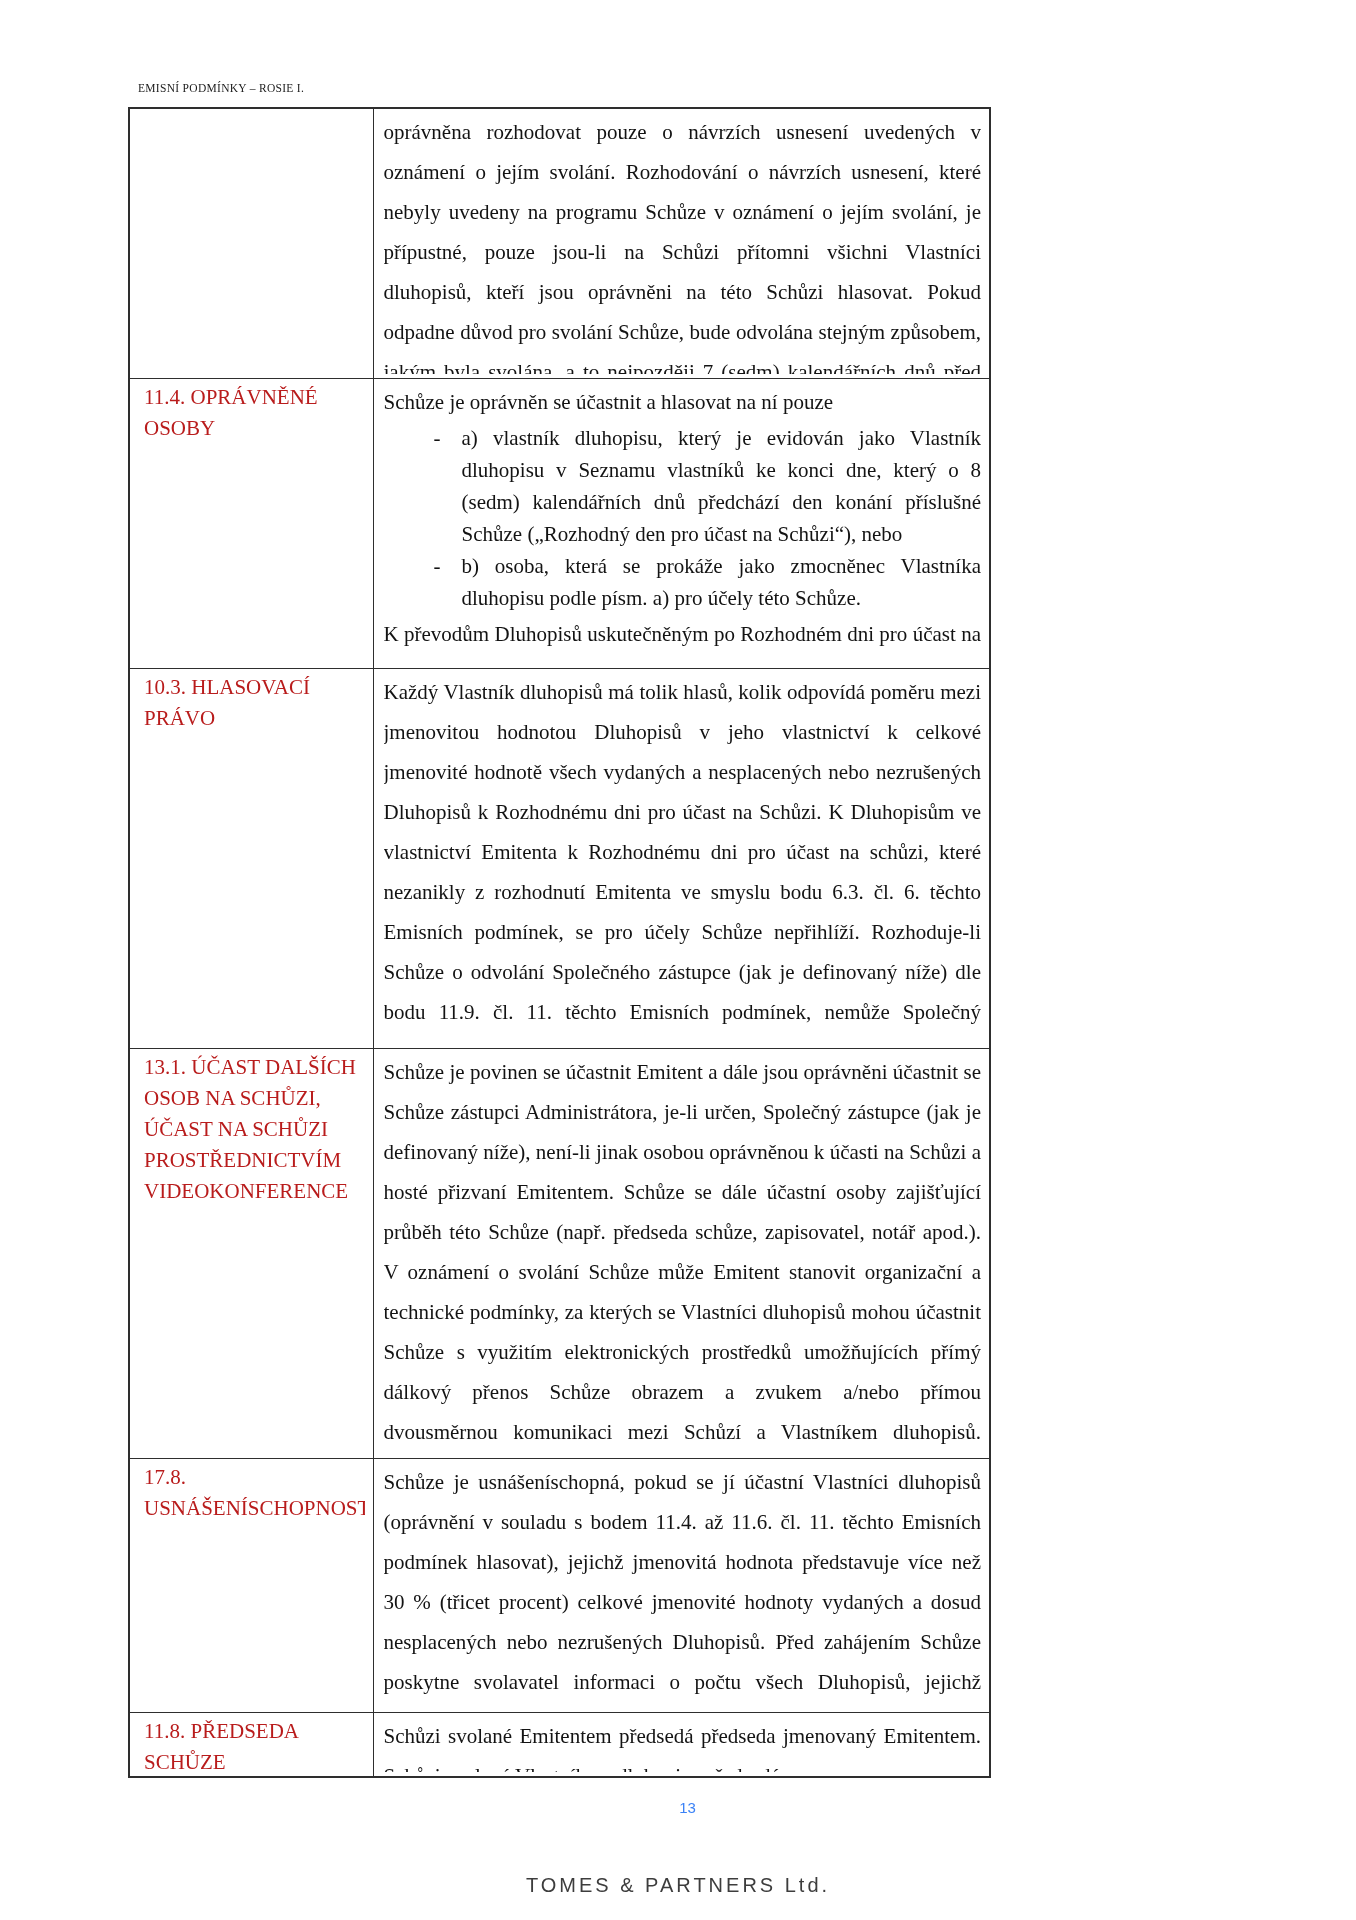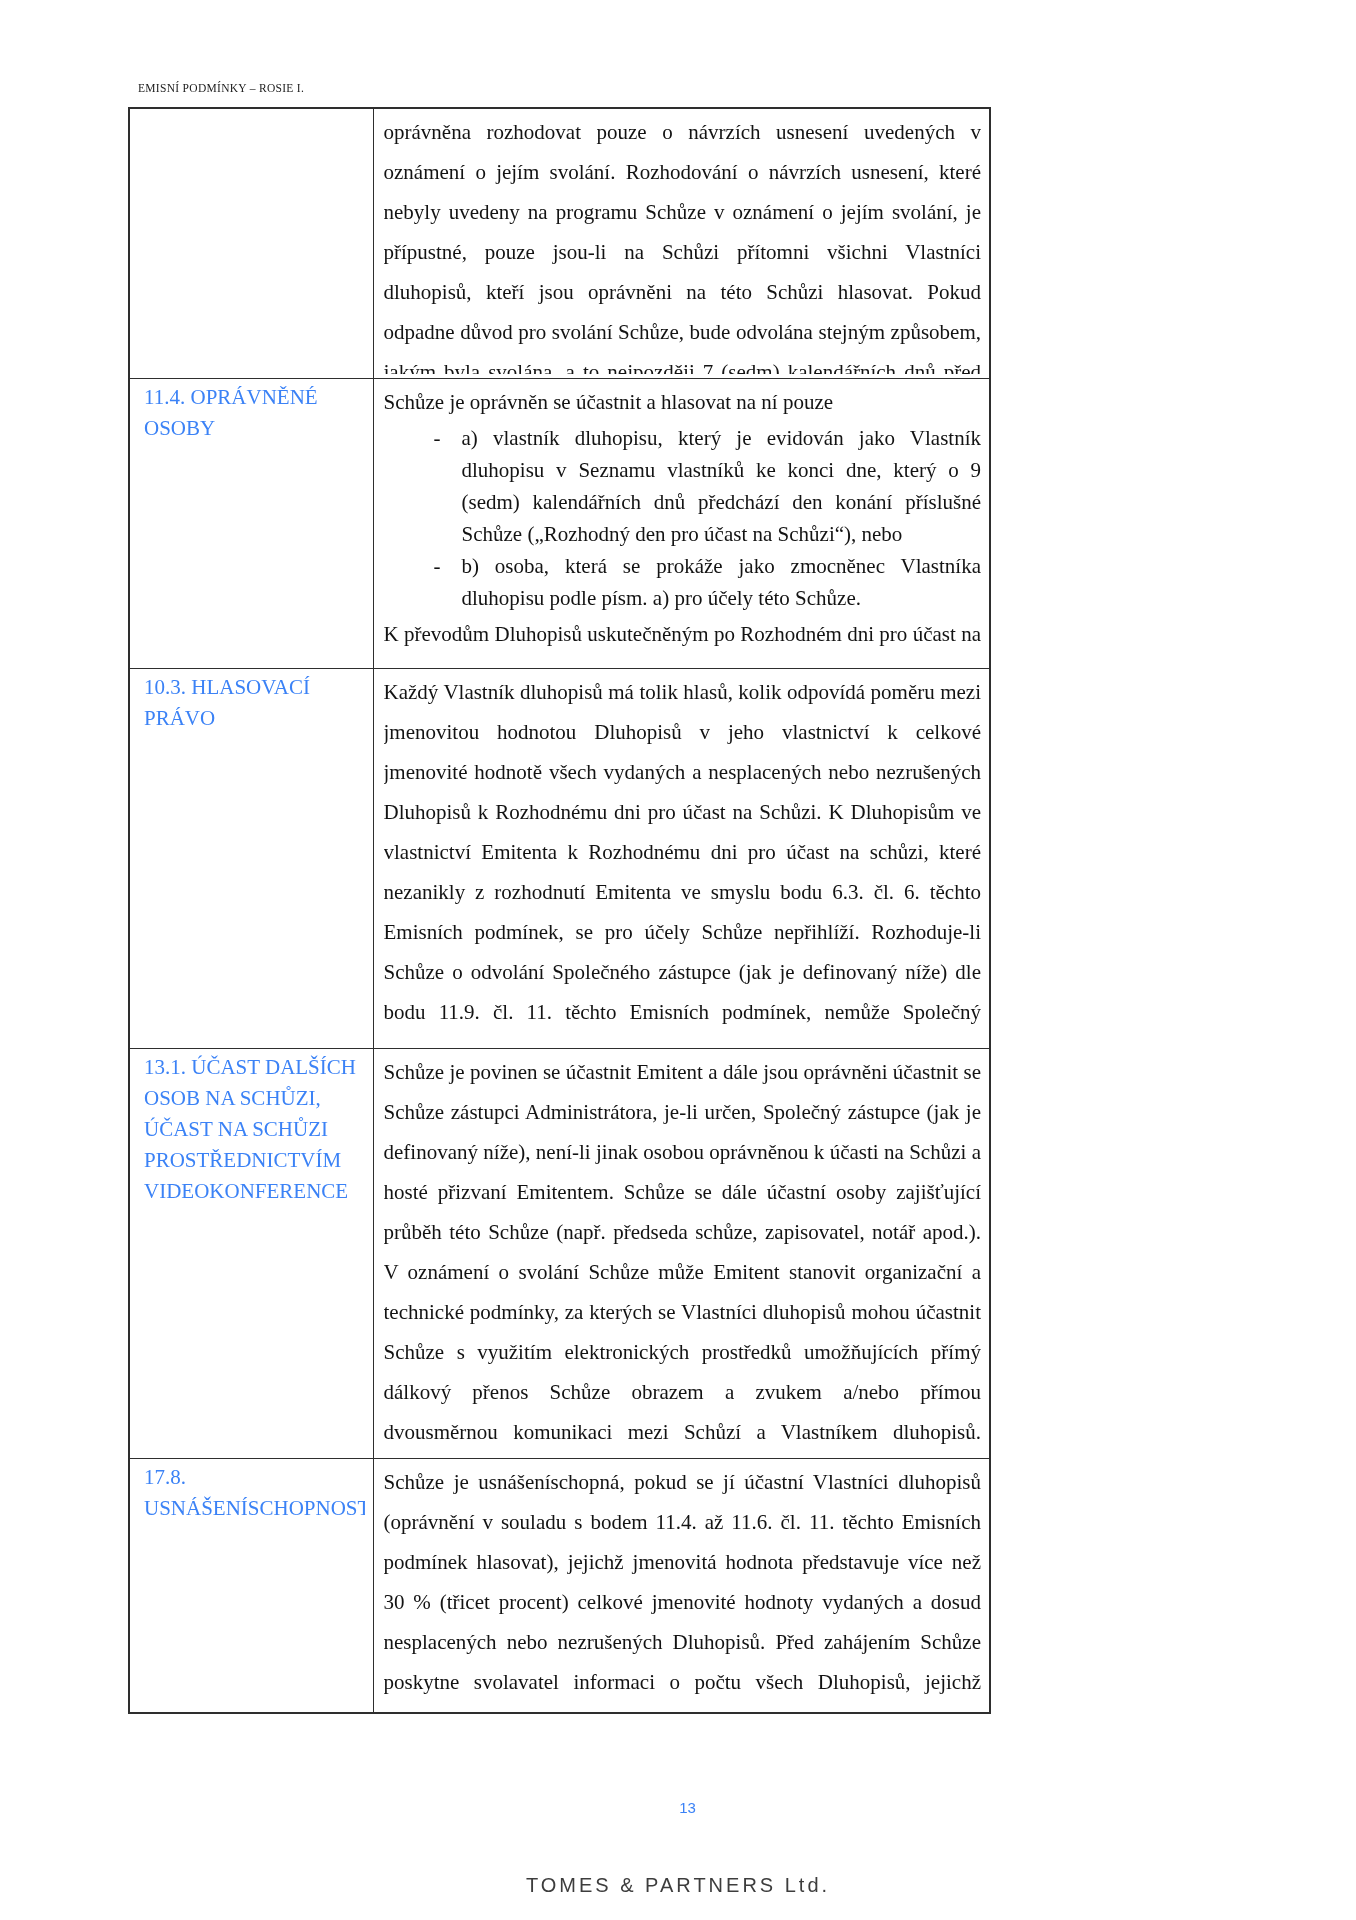--- a/index.html
+++ b/index.html
@@ -31,21 +31,21 @@
   .doc-table td {
     border: 1px solid #2e2e2e;
     vertical-align: top;
     padding: 3px 8px 4px 10px;
   }
   .doc-table { border: 2px solid #2e2e2e; }
   td.label-cell { width: 244px; padding-left: 14px; padding-right: 8px; }
   .label-text {
     font-size: 21px;
     line-height: 31px;
-    color: #3b82f6;
+    color: #b91c1c;
   }
   .cell-inner { overflow: hidden; }
   .r0 .cell-inner { height: 262px; }
   .r1 .cell-inner { height: 282px; }
   .r2 .cell-inner { height: 372px; }
   .r3 .cell-inner { height: 402px; }
   .r4 .cell-inner { height: 246px; }
   .r5 .cell-inner { height: 56px; }
   .body-text p {
     font-size: 21px;
@@ -109,21 +109,21 @@
 
     <tr class="r1">
       <td class="label-cell">
         <div class="cell-inner label-text">11.4. OPRÁVNĚNÉ OSOBY</div>
       </td>
       <td class="body-cell">
         <div class="cell-inner body-text">
           <p>Schůze je oprávněn se účastnit a hlasovat na ní pouze</p>
           <div class="bullet-item">
             <span class="bullet-dash">-</span>
-            <div class="bullet-body">a) vlastník dluhopisu, který je evidován jako Vlastník dluhopisu v Seznamu vlastníků ke konci dne, který o 9 (sedm) kalendářních dnů předchází den konání příslušné Schůze („Rozhodný den pro účast na Schůzi“), nebo</div>
+            <div class="bullet-body">a) vlastník dluhopisu, který je evidován jako Vlastník dluhopisu v Seznamu vlastníků ke konci dne, který o 8 (sedm) kalendářních dnů předchází den konání příslušné Schůze („Rozhodný den pro účast na Schůzi“), nebo</div>
           </div>
           <div class="bullet-item">
             <span class="bullet-dash">-</span>
             <div class="bullet-body">b) osoba, která se prokáže jako zmocněnec Vlastníka dluhopisu podle písm. a) pro účely této Schůze.</div>
           </div>
           <p>K převodům Dluhopisů uskutečněným po Rozhodném dni pro účast na Schůzi se nepřihlíží.</p>
         </div>
       </td>
     </tr>
 
@@ -153,17 +153,27 @@
       <td class="label-cell">
         <div class="cell-inner label-text">17.8. USNÁŠENÍSCHOPNOST</div>
       </td>
       <td class="body-cell">
         <div class="cell-inner body-text">
           <p>Schůze je usnášeníschopná, pokud se jí účastní Vlastníci dluhopisů (oprávnění v souladu s bodem 11.4. až 11.6. čl. 11. těchto Emisních podmínek hlasovat), jejichž jmenovitá hodnota představuje více než 30 % (třicet procent) celkové jmenovité hodnoty vydaných a dosud nesplacených nebo nezrušených Dluhopisů. Před zahájením Schůze poskytne svolavatel informaci o počtu všech Dluhopisů, jejichž vlastníci jsou oprávněni se Schůze účastnit a hlasovat na ní.</p>
         </div>
       </td>
     </tr>
 
+    <tr class="r5">
+      <td class="label-cell">
+        <div class="cell-inner label-text">11.8. PŘEDSEDA SCHŮZE</div>
+      </td>
+      <td class="body-cell">
+        <div class="cell-inner body-text">
+          <p>Schůzi svolané Emitentem předsedá předseda jmenovaný Emitentem. Schůzi svolané Vlastníkem dluhopisu předsedá</p>
+        </div>
+      </td>
+    </tr>
   </tbody>
 </table>
 
 <div class="page-footer page-number">13</div>
 <div class="page-footer firm-name">TOMES &amp; PARTNERS Ltd.</div>
 
 </body></html>

